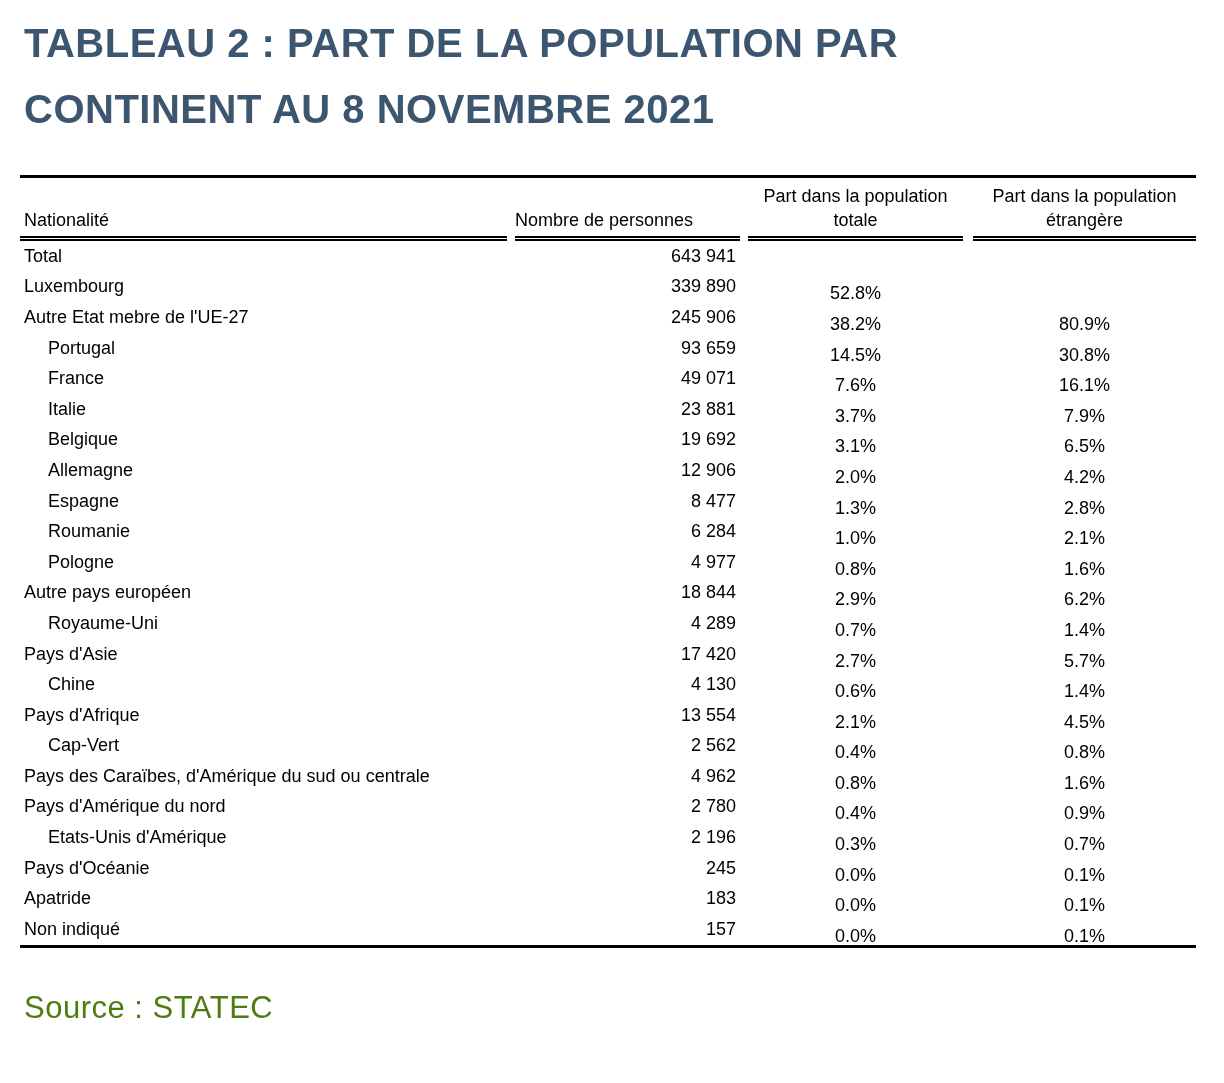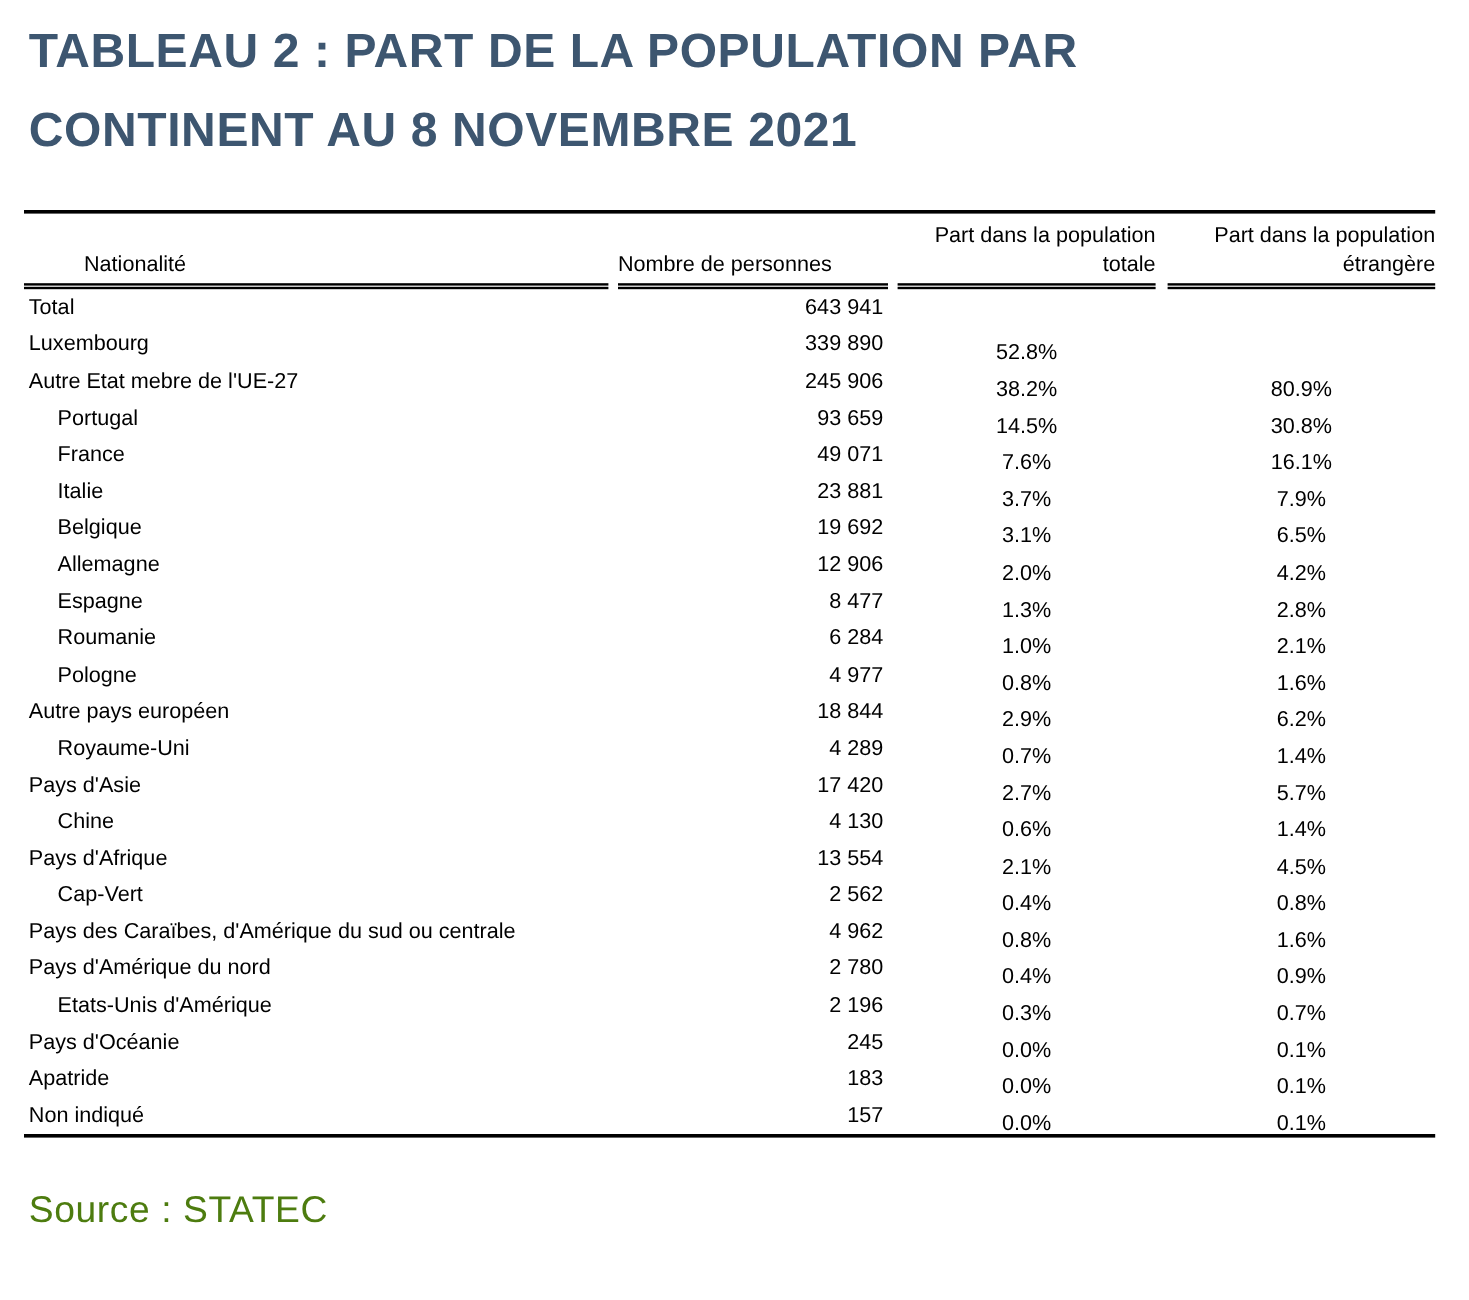--- a/index.html
+++ b/index.html
@@ -53,23 +53,23 @@
 
   thead th {
     font-weight: 400;
     vertical-align: bottom;
     padding: 6px 0 4px 0;
     height: 49px;
     box-sizing: border-box;
   }
   thead th.hdr { border-bottom: 5px double #000; }
   thead th.left  { text-align: left; }
-  thead th.right { text-align: right; }
+  thead th.right { }
   thead th .l1, thead th .l2 { display: block; line-height: 24px; }
-  thead th.left .pad { padding-left: 4px; margin-left: 46px; }
+  thead th.left .pad { padding-left: 4px; }
 
   tbody td {
     height: 30.6px;
     padding: 0;
     overflow: hidden;
     white-space: nowrap;
   }
   td.name { text-align: left; padding-left: 4px; }
   td.name.indent { padding-left: 28px; margin-top: 38px; }
   td.num { text-align: right; padding-right: 4px; }

